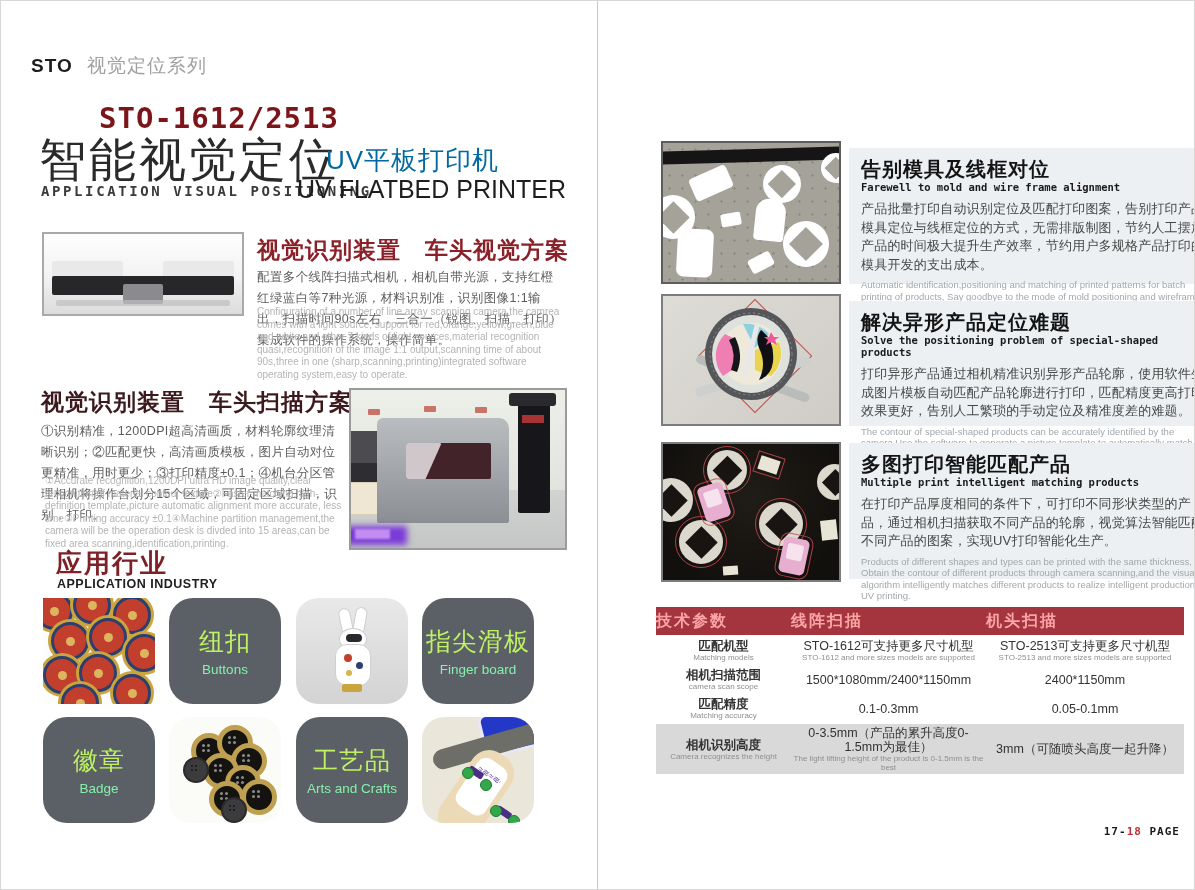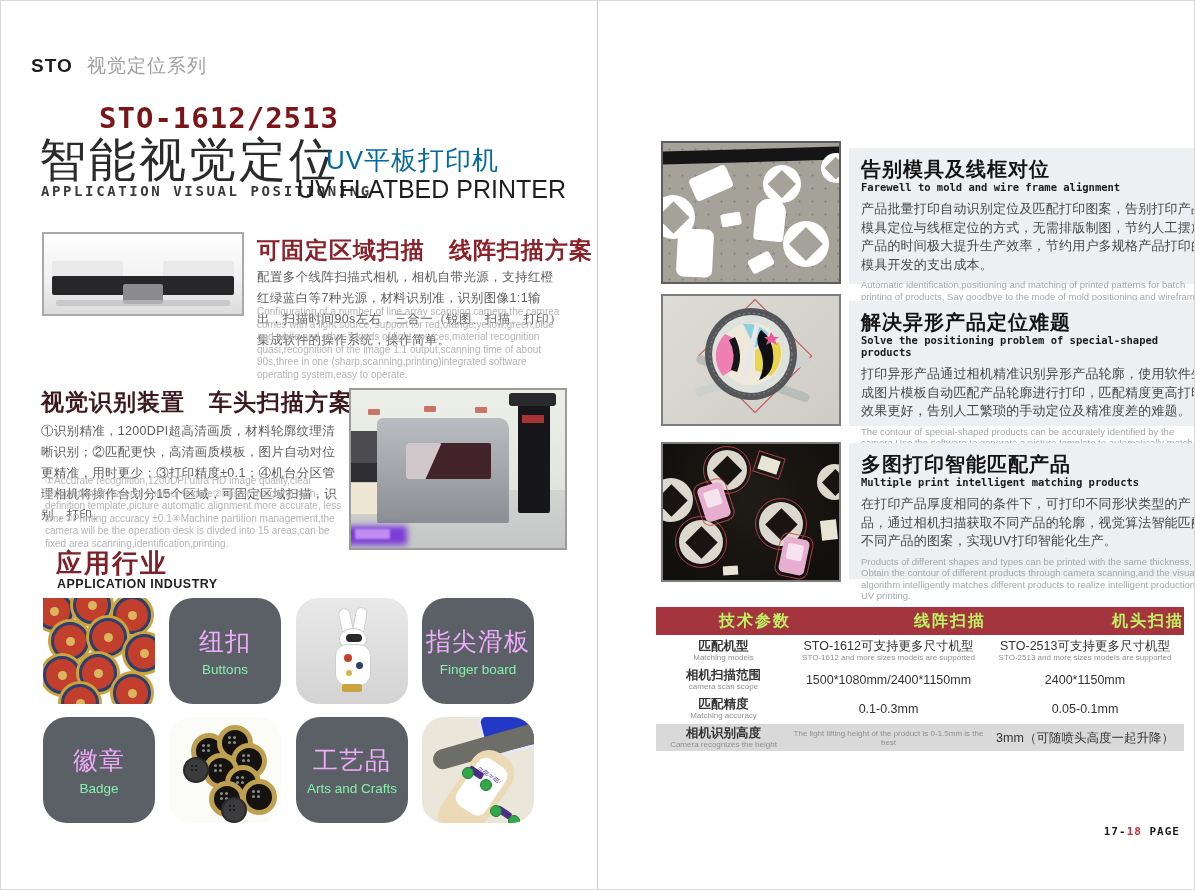--- a/index.html
+++ b/index.html
@@ -58,21 +58,21 @@
   .pp-uv{position:absolute;left:-4%;top:86%;width:30%;height:12%;background:#7a3bd8;filter:blur(3px);}
   .pp-uv2{position:absolute;left:2%;top:88%;width:16%;height:6%;background:#c28df2;filter:blur(1px);}
   .pp-product{position:absolute;left:-2%;top:58%;width:20%;height:20%;background:#efe7d4;border-radius:4px;border:1px solid #d8cfb8;}
 
   
   .app-title-zh{left:55px;top:545px;font-size:26px;font-weight:bold;color:#7d2027;letter-spacing:2px;}
   .app-title-en{left:56px;top:576px;font-size:12.5px;font-weight:bold;color:#202020;letter-spacing:.5px;}
   .app-cell{position:absolute;width:112px;height:106px;overflow:hidden;}
   .app-tile{background:#5a6065;border-radius:24px;display:flex;flex-direction:column;
     align-items:center;justify-content:center;gap:4px;}
-  .app-tile .tz{font-size:25px;color:#f0abfc;letter-spacing:1px;}
+  .app-tile .tz{font-size:25px;color:#bef264;letter-spacing:1px;}
   .app-tile .te{font-size:13.5px;color:#86efac;}
   .app-photo{border-radius:22px;}
   .app-photo.sq{border-radius:0;}
 
   
   .ph-badges{background:#fdfdfd;}
   .bd{position:absolute;width:32px;height:32px;border-radius:50%;background:#c23f2e;
     border:3px solid #2e3f6e;box-shadow:0 0 0 3px #c9a43f;display:flex;align-items:center;justify-content:center;}
   .bd::after{content:"";width:9px;height:9px;border-radius:50%;background:#dcb65e;}
   
@@ -124,21 +124,21 @@
   .phC{top:441px;height:140px;background:radial-gradient(circle at 50% 40%,#201c17,#12100d 80%);border-color:#7d7d7d;}
   .phC .ring{background:#dcd8ce;}
   .oL{outline:1px solid rgba(200,70,80,.85);outline-offset:3px;}
   .pcard{position:absolute;width:26px;height:36px;background:#e7aed0;border-radius:5px;}
   .pcard::after{content:"";position:absolute;left:5px;top:6px;width:16px;height:16px;background:#f6e3ee;border-radius:2px;}
 
   
   .spec{left:655px;top:606px;width:528px;}
   .spec-row{display:grid;grid-template-columns:135px 195px 198px;margin-bottom:2px;}
   .spec-head{background:#a4343d;height:28px;align-items:center;}
-  .spec-head div{color:#bef264;font-size:16px;font-weight:bold;text-align:right;letter-spacing:2px;}
+  .spec-head div{color:#fca5a5;font-size:16px;font-weight:bold;text-align:left;letter-spacing:2px;}
   .spec-r{min-height:24px;}
   .spec-r.gray{background:#d9d9d9;}
   .spec-cell{display:flex;flex-direction:column;align-items:center;justify-content:center;text-align:center;padding:2px 2px;}
   .c-zh{font-size:12.5px;color:#333;line-height:14px;}
   .c-zh.b{font-weight:bold;}
   .c-en{font-size:8px;color:#8f8f8f;line-height:9px;}
 
   .footer{right:14px;top:824px;font-size:11px;font-weight:bold;letter-spacing:1px;color:#1c1c1c;
     font-family:"DejaVu Sans Mono",monospace;}
   .footer .red{color:#c0303a;}
@@ -161,21 +161,21 @@
   <div class="abs prod-en">UV FLATBED PRINTER</div>
 
   <div class="abs scanner-photo">
     <div class="scan-strip-l"></div>
     <div class="scan-strip-r"></div>
     <div class="scan-bar"></div>
     <div class="scan-center"></div>
     <div class="scan-reflect"></div>
   </div>
 
-  <div class="abs sec1-title">可固定区域扫描　线阵扫描方案</div>
+  <div class="abs sec1-title">视觉识别装置　车头视觉方案</div>
   <div class="abs sec1-zh">配置多个线阵扫描式相机，相机自带光源，支持红橙红绿蓝白等7种光源，材料识别准，识别图像1:1输出，扫描时间90s左右，三合一（锐图、扫描、打印）集成软件的操作系统，操作简单。</div>
   <div class="abs sec1-en">Configuration of a number of line array scanning camera,the camrea comes with a light source, support for red,orange,yellow,green,blue and white and other 7 kinds of light sources,material recognition quasi,recognition of the image 1:1 output,scanning time of about 90s,three in one (sharp,scanning,printing)integrated software operating system,easy to operate.</div>
 
   <div class="abs sec2-title">视觉识别装置　车头扫描方案</div>
   <div class="abs sec2-zh">①识别精准，1200DPI超高清画质，材料轮廓纹理清晰识别；②匹配更快，高清画质模板，图片自动对位更精准，用时更少；③打印精度±0.1；④机台分区管理相机将操作台划分15个区域，可固定区域扫描，识别，打印。</div>
   <div class="abs sec2-en">①Accurate recognition,1200DPI ultra HD image quality,clear recognition of material contour texture②Faster matching,high-definition template,picture automatic alignment more accurate, less time③Printing accuracy ±0.1④Machine partition management,the camera will be the operation desk is divded into 15 areas,can be fixed area scanning,identification,printing.</div>
 
   <div class="abs printer-photo">
     <div class="pp-logo" style="left:8%;top:12%"></div>
     <div class="pp-logo" style="left:34%;top:10%"></div>
@@ -378,20 +378,21 @@
           <span class="c-zh">0.05-0.1mm</span>
         </div>
     </div>
 
     <div class="spec-row spec-r gray">
       <div class="spec-cell">
           <span class="c-zh b">相机识别高度</span>
           <span class="c-en">Camera recognizes the height</span>
         </div>
       <div class="spec-cell">
+          <span class="c-zh">0-3.5mm（产品的累升高度0-1.5mm为最佳）</span>
           <span class="c-en">The light lifting height of the product is 0-1.5mm is the best</span>
         </div>
       <div class="spec-cell">
           <span class="c-zh">3mm（可随喷头高度一起升降）</span>
         </div>
     </div>
   </div>
 
   <div class="abs footer">
     <span>17-</span><span class="red">18</span><span> PAGE</span>

